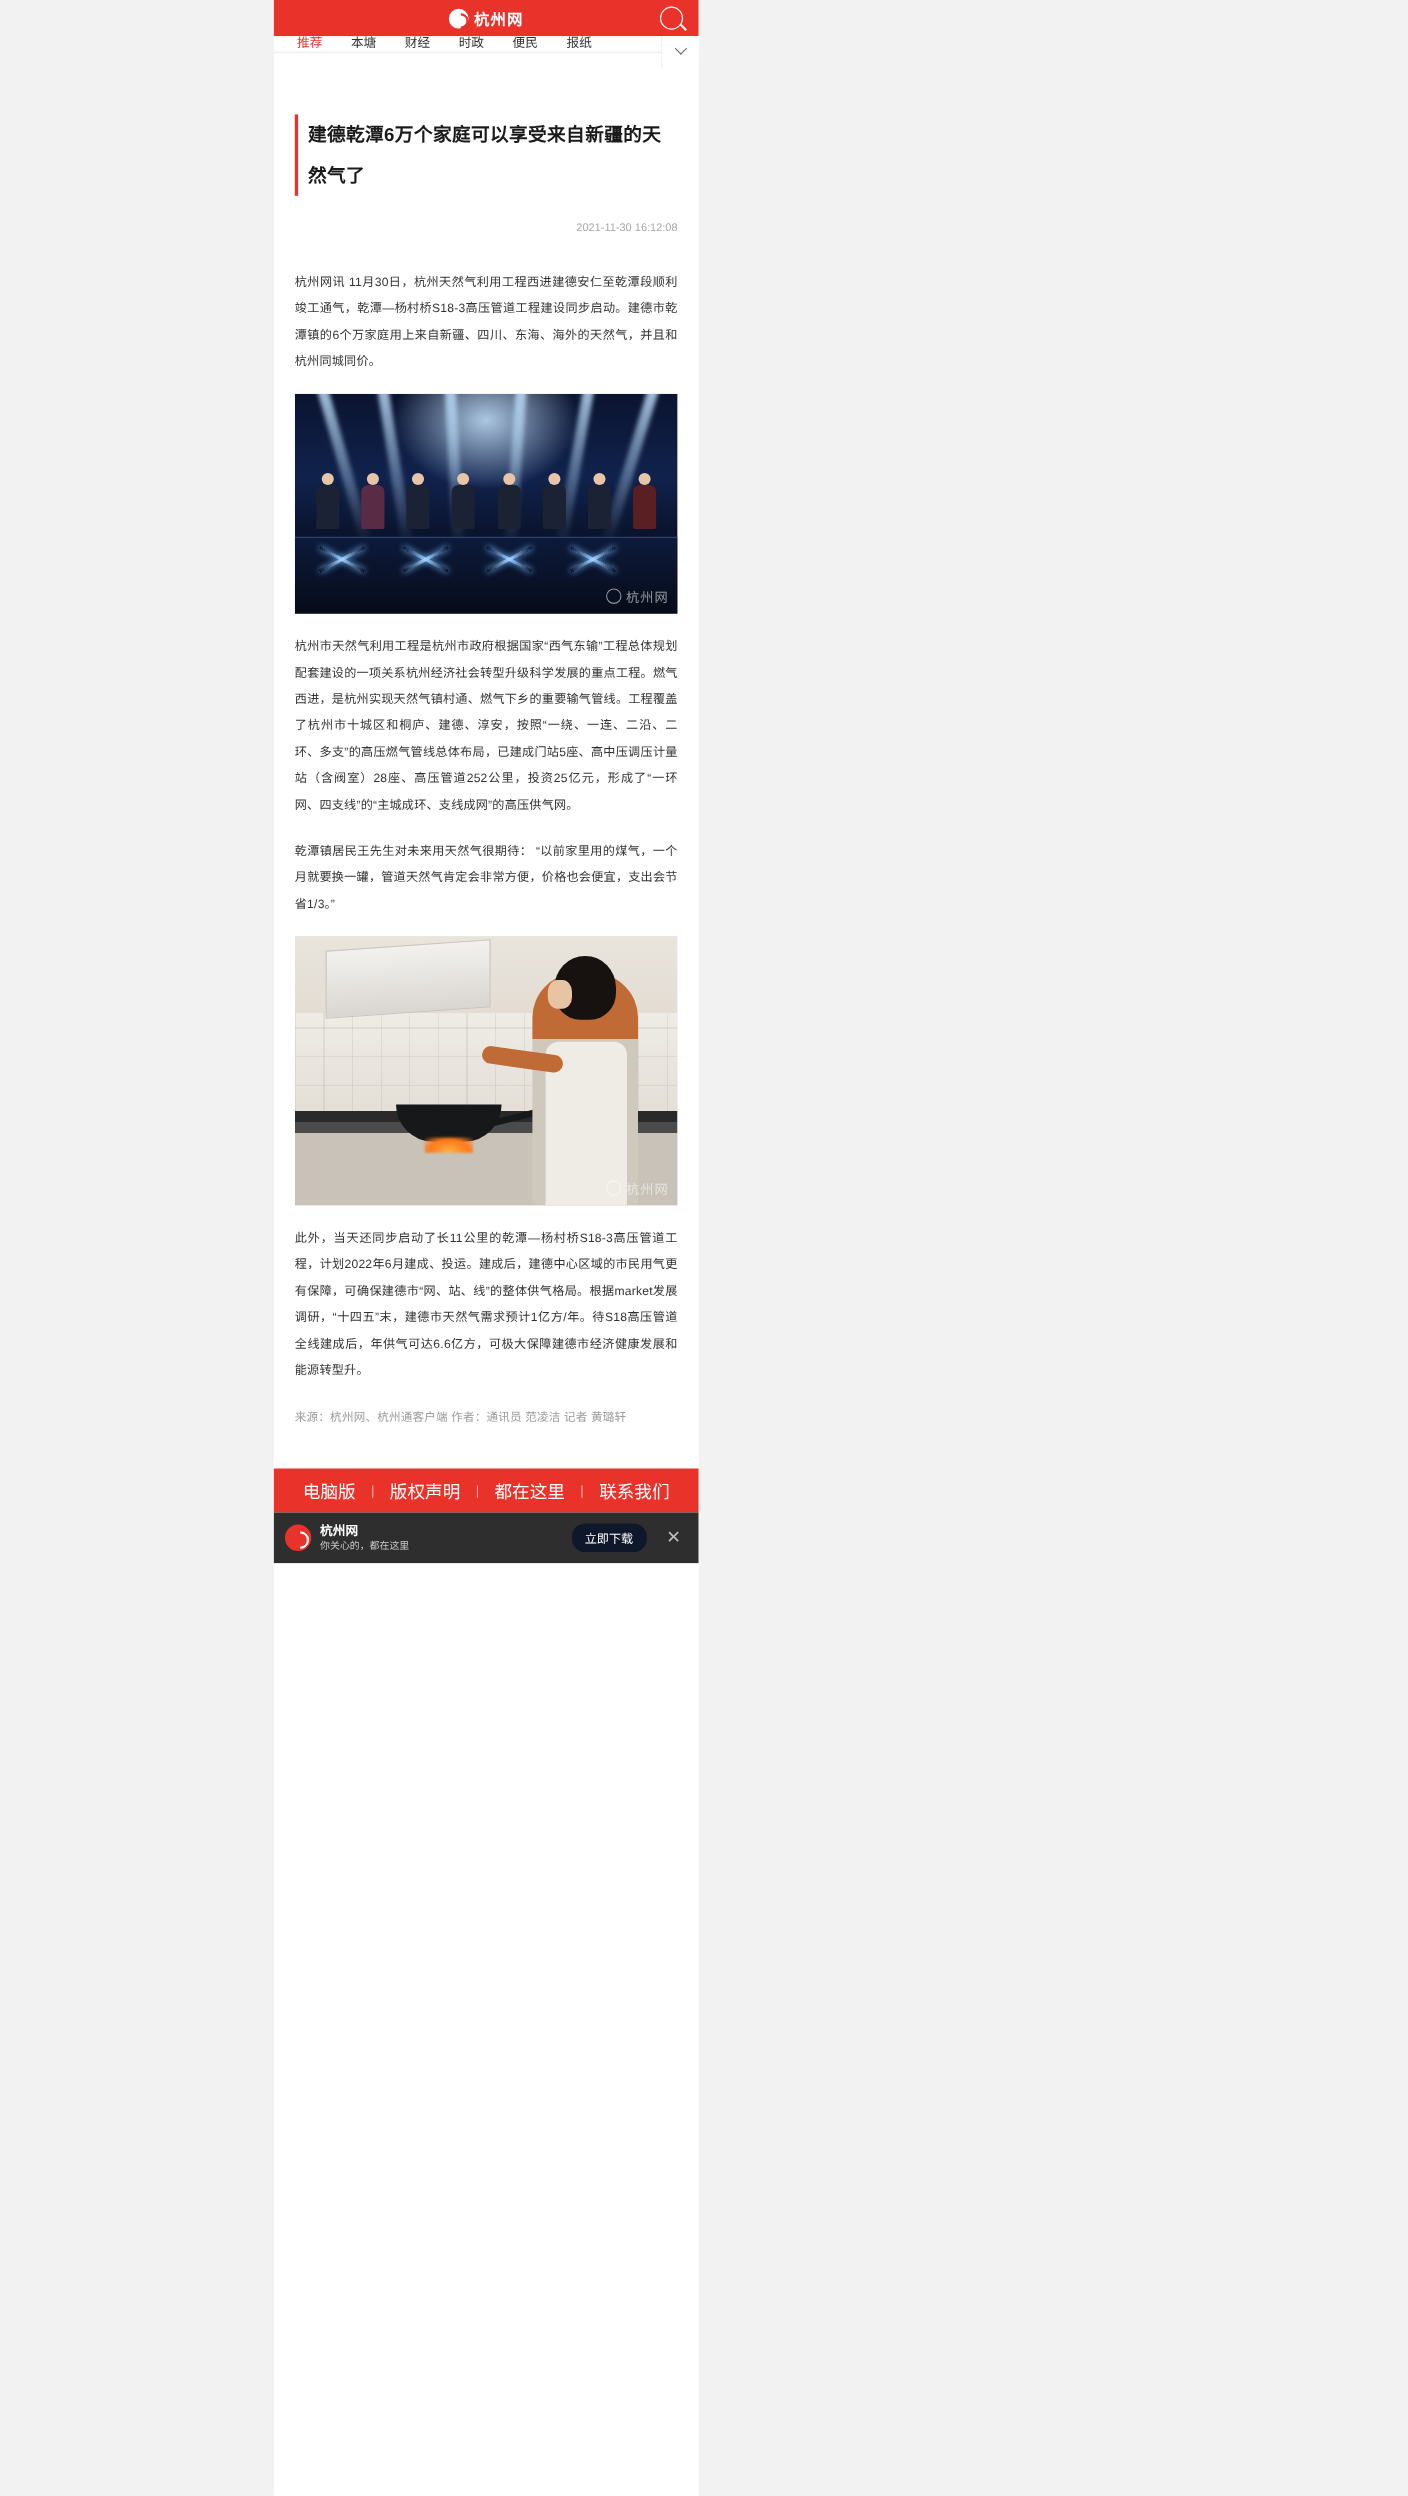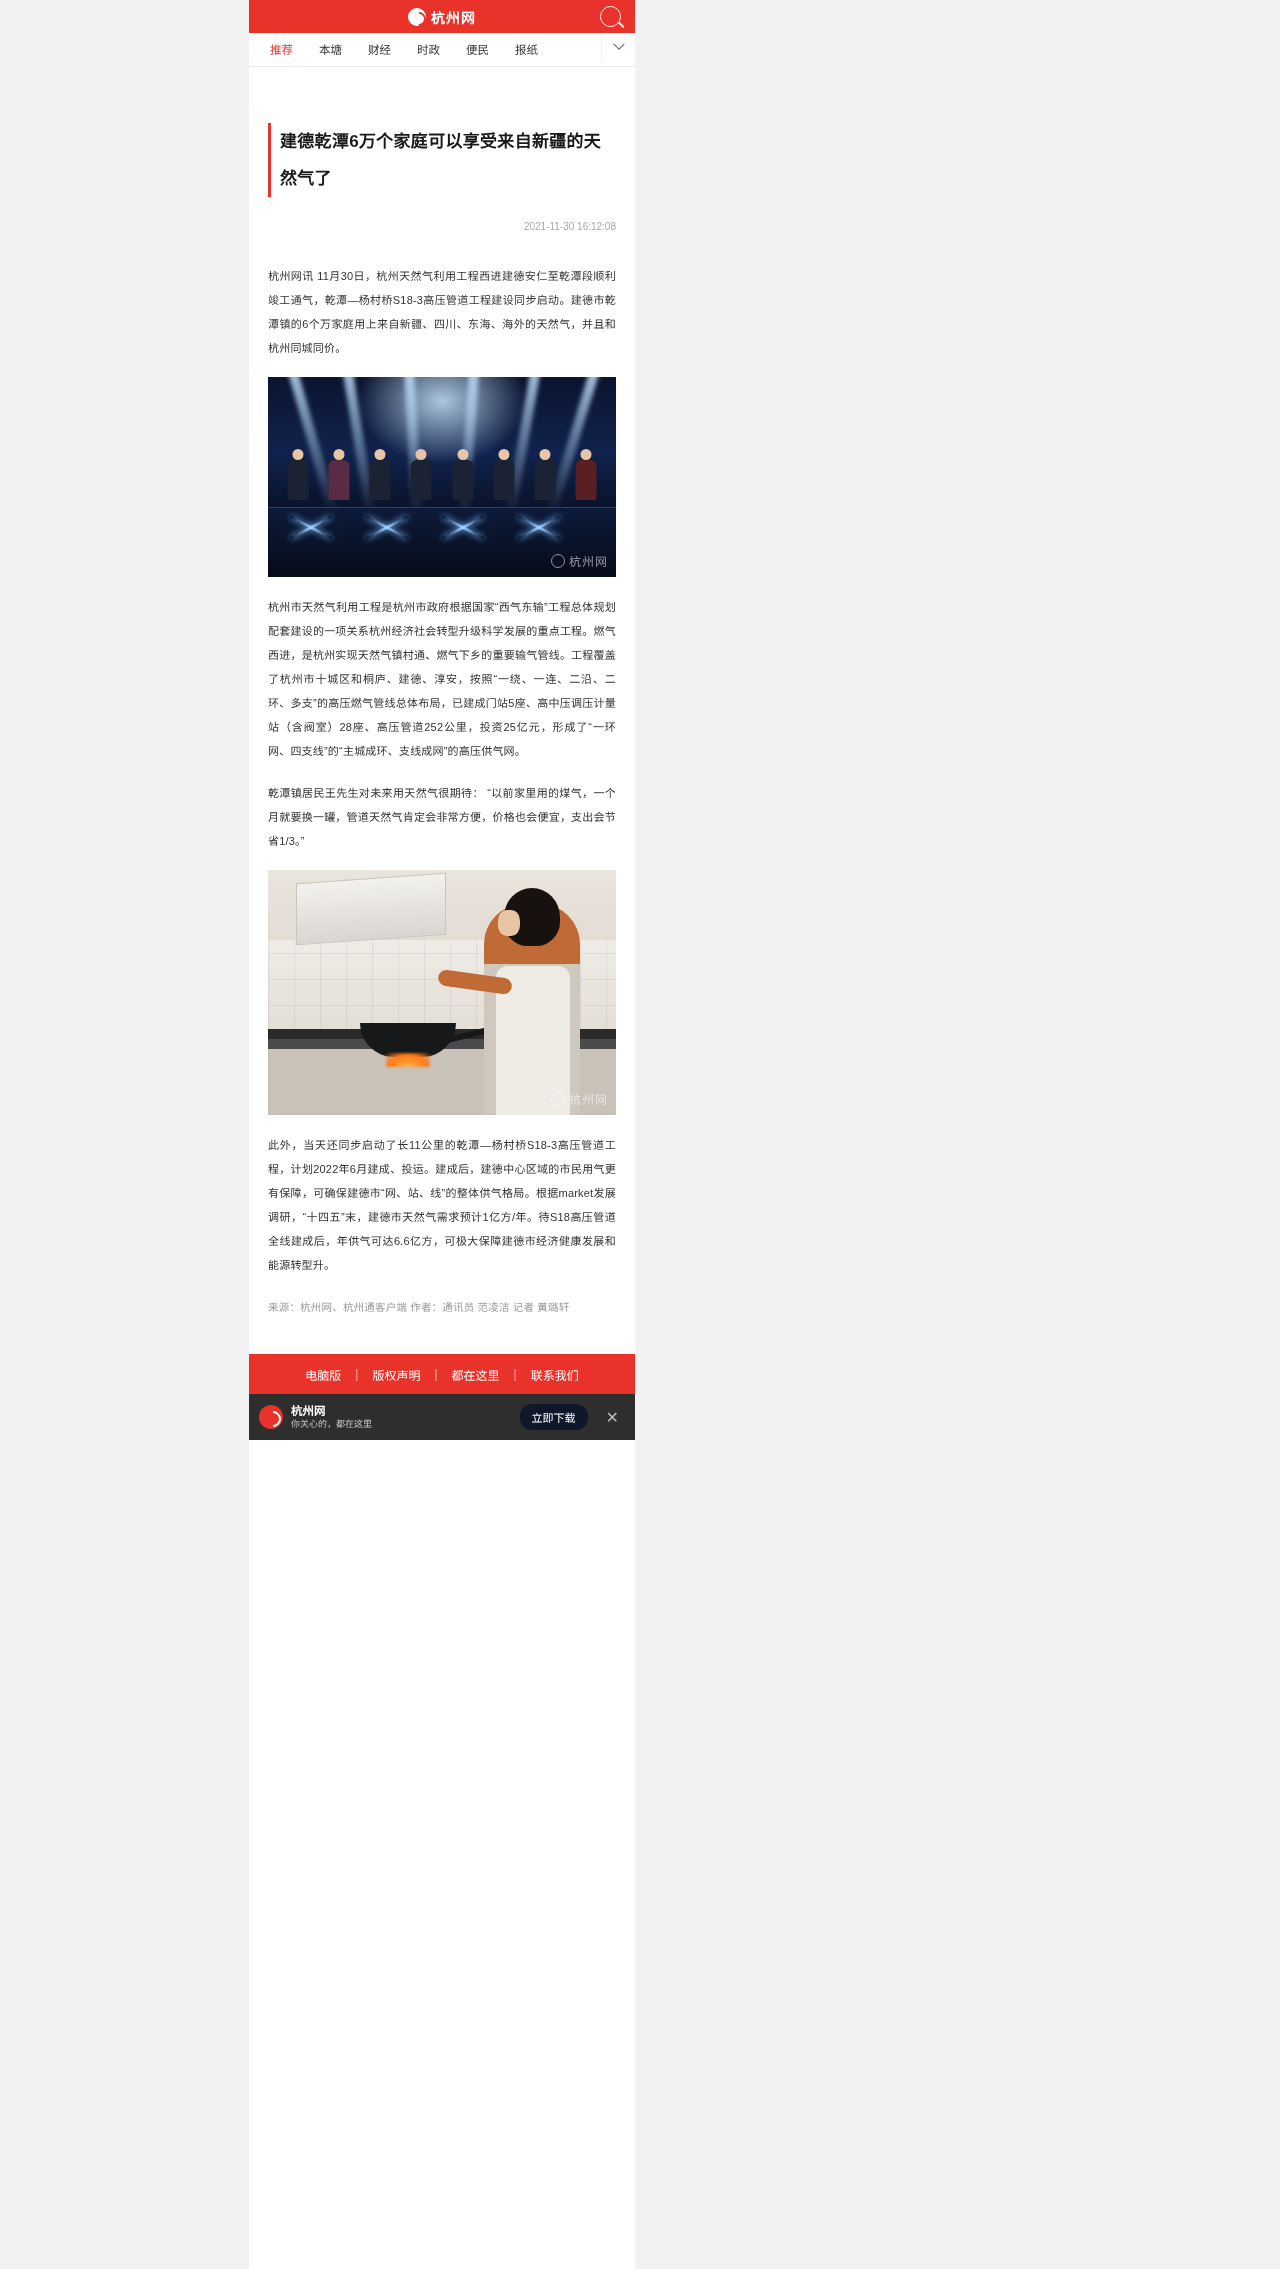--- a/index.html
+++ b/index.html
@@ -76,21 +76,21 @@
     content: "";
     position: absolute;
     width: 7px; height: 1.6px;
     background: #fff;
     right: -5px; bottom: 0px;
     transform: rotate(45deg);
   }
 
   
   .nav {
-    height: 34px;
+    height: 15px;
     background: #ffffff;
     display: flex;
     align-items: center;
     border-bottom: 1px solid #ebebeb;
     position: relative;
     padding-left: 8px;
   }
   .nav-item {
     font-size: 11.5px;
     color: #333333;
@@ -337,21 +337,21 @@
   .footer {
     background: #e8322a;
     height: 40px;
     display: flex;
     align-items: center;
     justify-content: center;
     gap: 0;
   }
   .footer a {
     color: #fff;
-    font-size: 12px;
+    font-size: 16px;
     text-decoration: none;
     padding: 0 14px;
   }
   .footer .sep { color: rgba(255,255,255,.6); font-size: 12px; }
 
   
   .appbar {
     background: #2e2e2e;
     height: 46px;
     display: flex;

